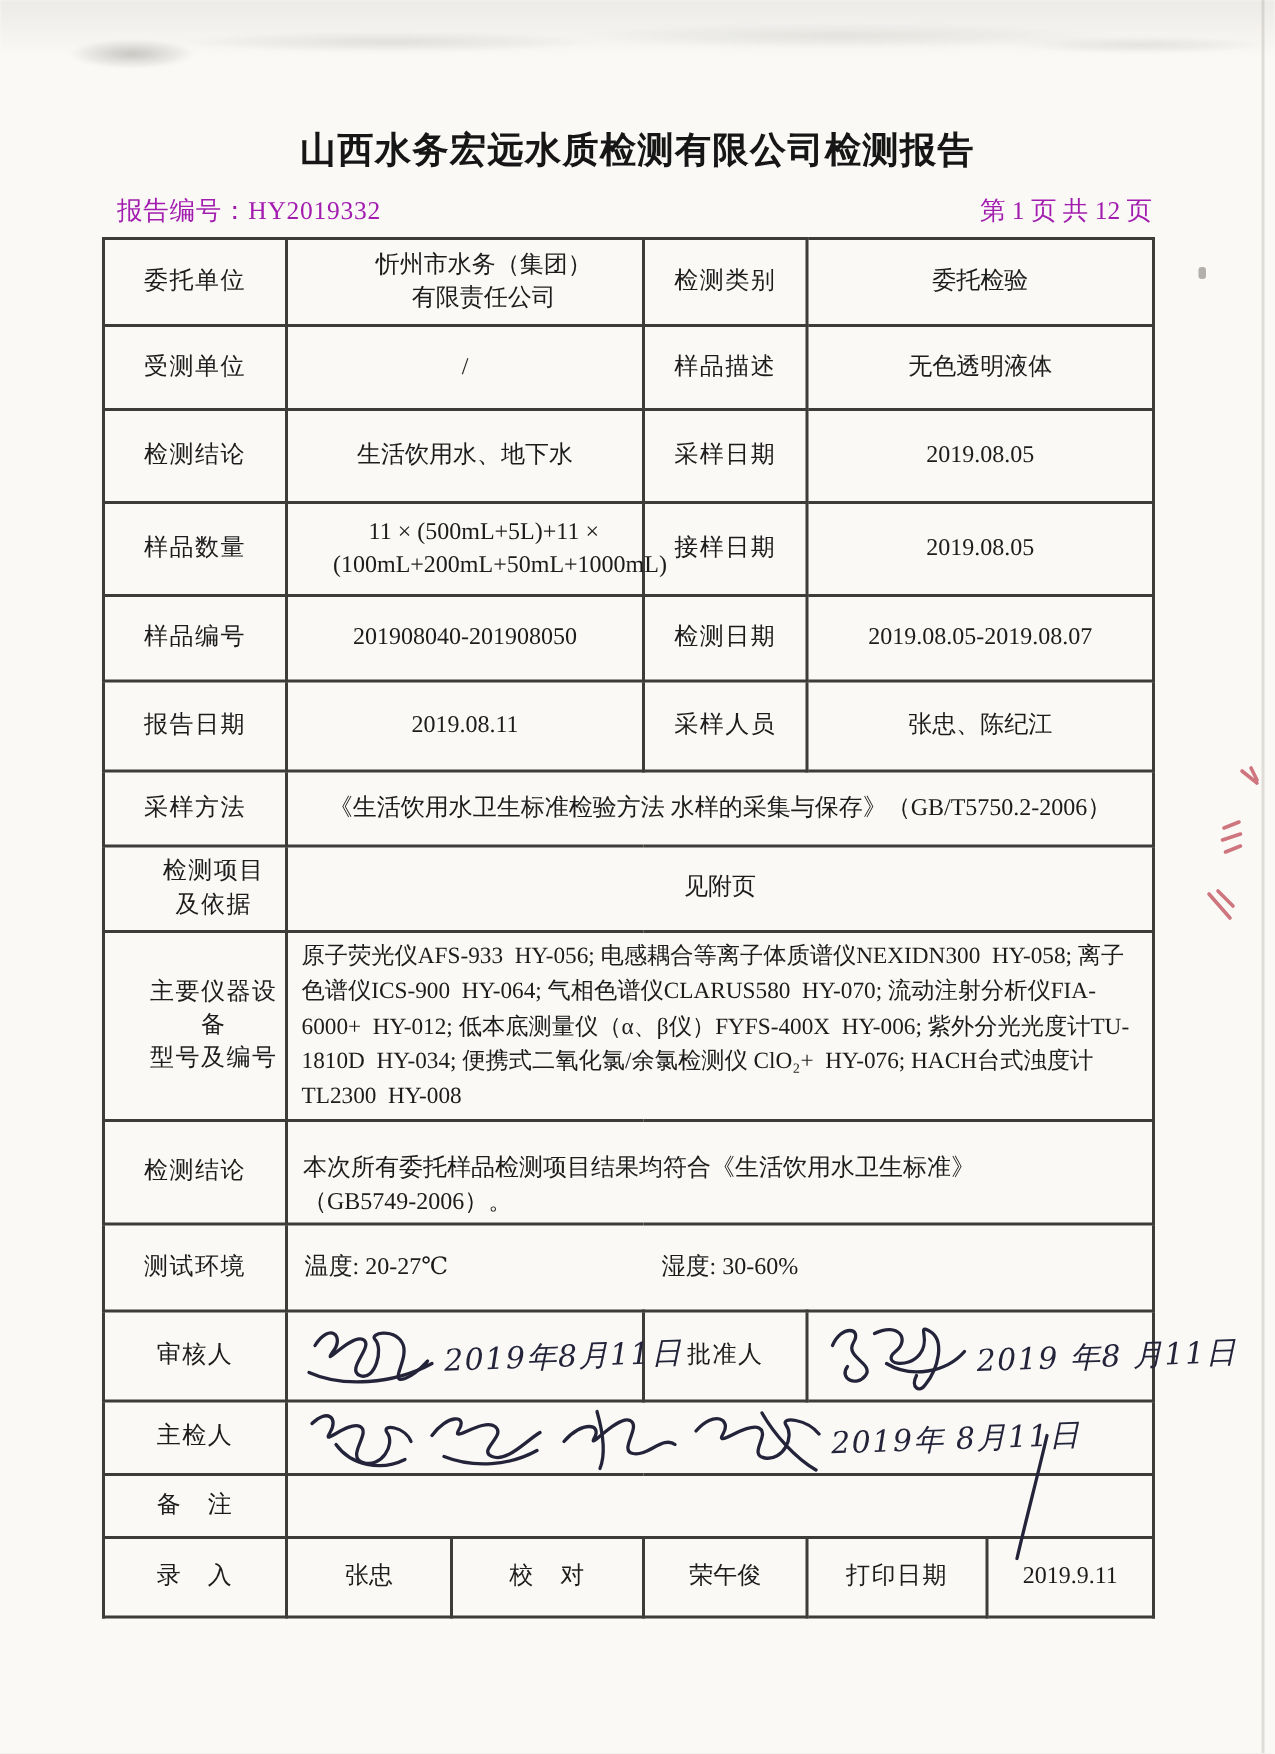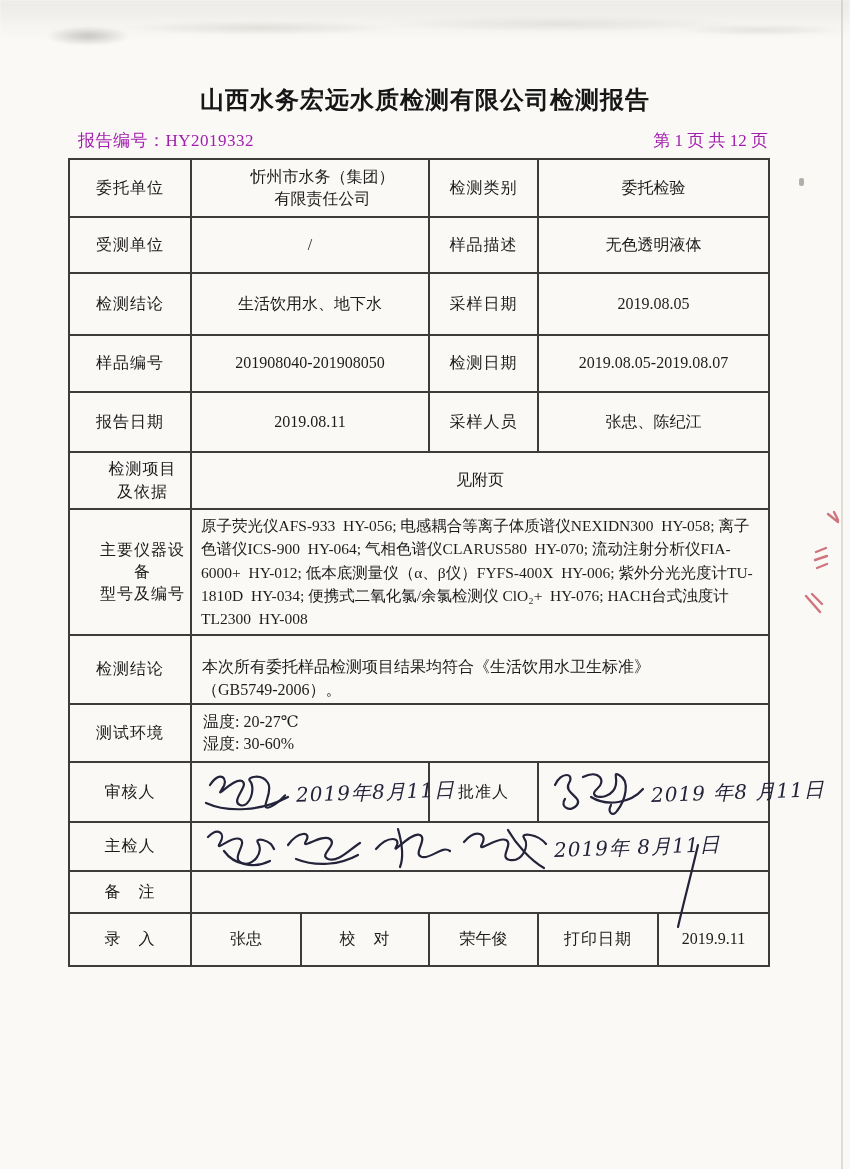--- a/index.html
+++ b/index.html
@@ -33,21 +33,21 @@
   .preline{white-space:pre-line;padding-left:30px;}
   .prewrap{white-space:pre-wrap;}
   td.left{text-align:left;padding-left:10px;}
   td.topalign{vertical-align:top;padding-top:20px;}
   td.instr{font-size:15.5px;line-height:1.5;text-align:left;padding:4px 8px 4px 9px;}
 
   .rh58{height:58px}.rh56{height:56px}.rh62{height:62px}.rh57{height:57px}
   .rh60{height:60px}.rh50{height:50px}.rh116{height:116px}.rh64{height:64px}
   .rh49{height:49px}.rh42{height:42px}.rh53{height:53px}
 
-  .envflex{display:flex;text-align:left;padding-left:6px;flex-direction:column;}
+  .envflex{display:flex;text-align:left;padding-left:6px;}
   .envflex .t{width:238px;}
 
   
   .sigcell{position:relative;overflow:visible;padding:0 2px;}
   .sigflex{display:flex;align-items:center;justify-content:flex-start;gap:4px;padding-left:6px;overflow:visible;}
   .hand{font-family:"DejaVu Serif",serif;font-style:italic;font-size:20px;color:#23233a;
         transform:rotate(-2deg);white-space:nowrap;letter-spacing:1px;}
   svg.sig{overflow:visible;flex:0 0 auto;}
   svg.sig path{fill:none;stroke:#23233a;stroke-width:2.2;stroke-linecap:round;stroke-linejoin:round;}
 
@@ -92,33 +92,44 @@
         <td>/</td>
         <td class="lbl">样品描述</td>
         <td>无色透明液体</td>
       </tr>
       <tr class="rh62">
         <td class="lbl">检测结论</td>
         <td>生活饮用水、地下水</td>
         <td class="lbl">采样日期</td>
         <td>2019.08.05</td>
       </tr>
+      <tr class="rh62">
+        <td class="lbl">样品数量</td>
+        <td class="preline">11 × (500mL+5L)+11 ×
+(100mL+200mL+50mL+1000mL)</td>
+        <td class="lbl">接样日期</td>
+        <td>2019.08.05</td>
+      </tr>
       <tr class="rh57">
         <td class="lbl">样品编号</td>
         <td>201908040-201908050</td>
         <td class="lbl">检测日期</td>
         <td>2019.08.05-2019.08.07</td>
       </tr>
       <tr class="rh60">
         <td class="lbl">报告日期</td>
         <td>2019.08.11</td>
         <td class="lbl">采样人员</td>
         <td>张忠、陈纪江</td>
       </tr>
 
+      <tr class="rh50">
+        <td class="lbl">采样方法</td>
+        <td colspan="3">《生活饮用水卫生标准检验方法 水样的采集与保存》（GB/T5750.2-2006）</td>
+      </tr>
       <tr class="rh57">
         <td class="lbl preline">检测项目
 及依据</td>
         <td colspan="3">见附页</td>
       </tr>
       <tr class="rh116">
         <td class="lbl preline">主要仪器设备
 型号及编号</td>
         <td colspan="3" class="instr prewrap">原子荧光仪AFS-933  HY-056; 电感耦合等离子体质谱仪NEXIDN300  HY-058; 离子色谱仪ICS-900  HY-064; 气相色谱仪CLARUS580  HY-070; 流动注射分析仪FIA-6000+  HY-012; 低本底测量仪（α、β仪）FYFS-400X  HY-006; 紫外分光光度计TU-1810D  HY-034; 便携式二氧化氯/余氯检测仪 ClO₂+  HY-076; HACH台式浊度计TL2300  HY-008</td>
       </tr>

